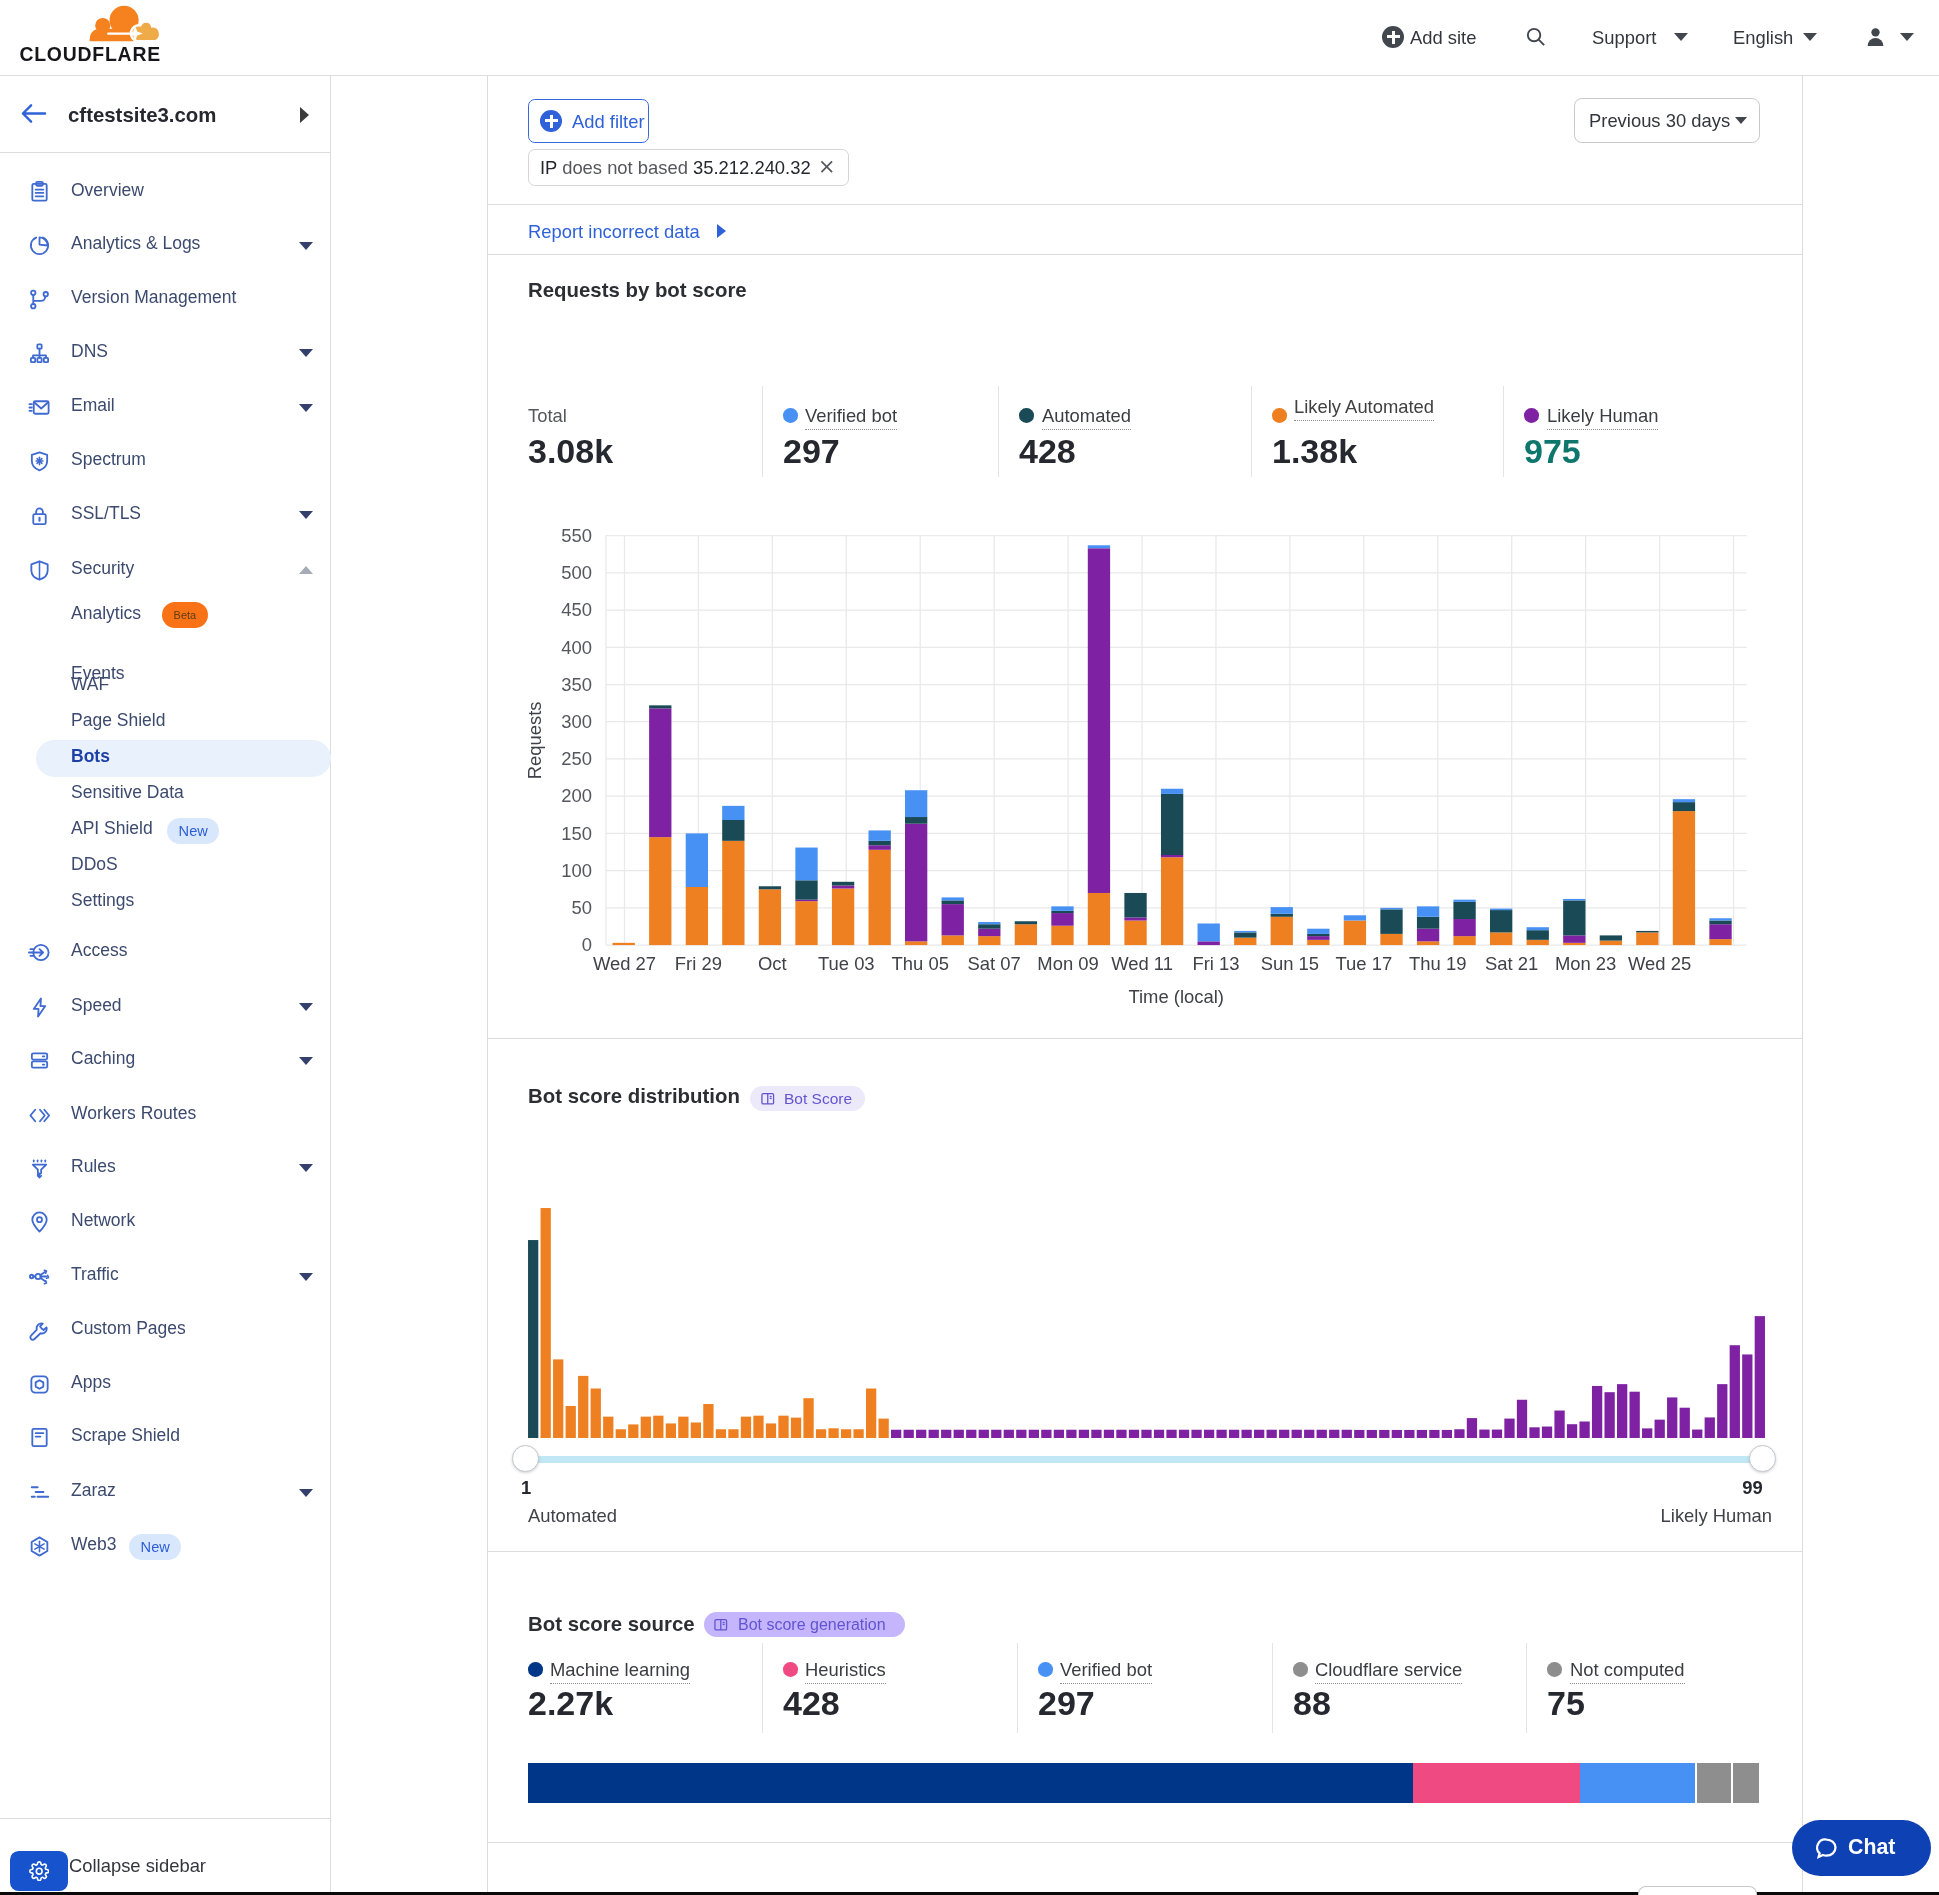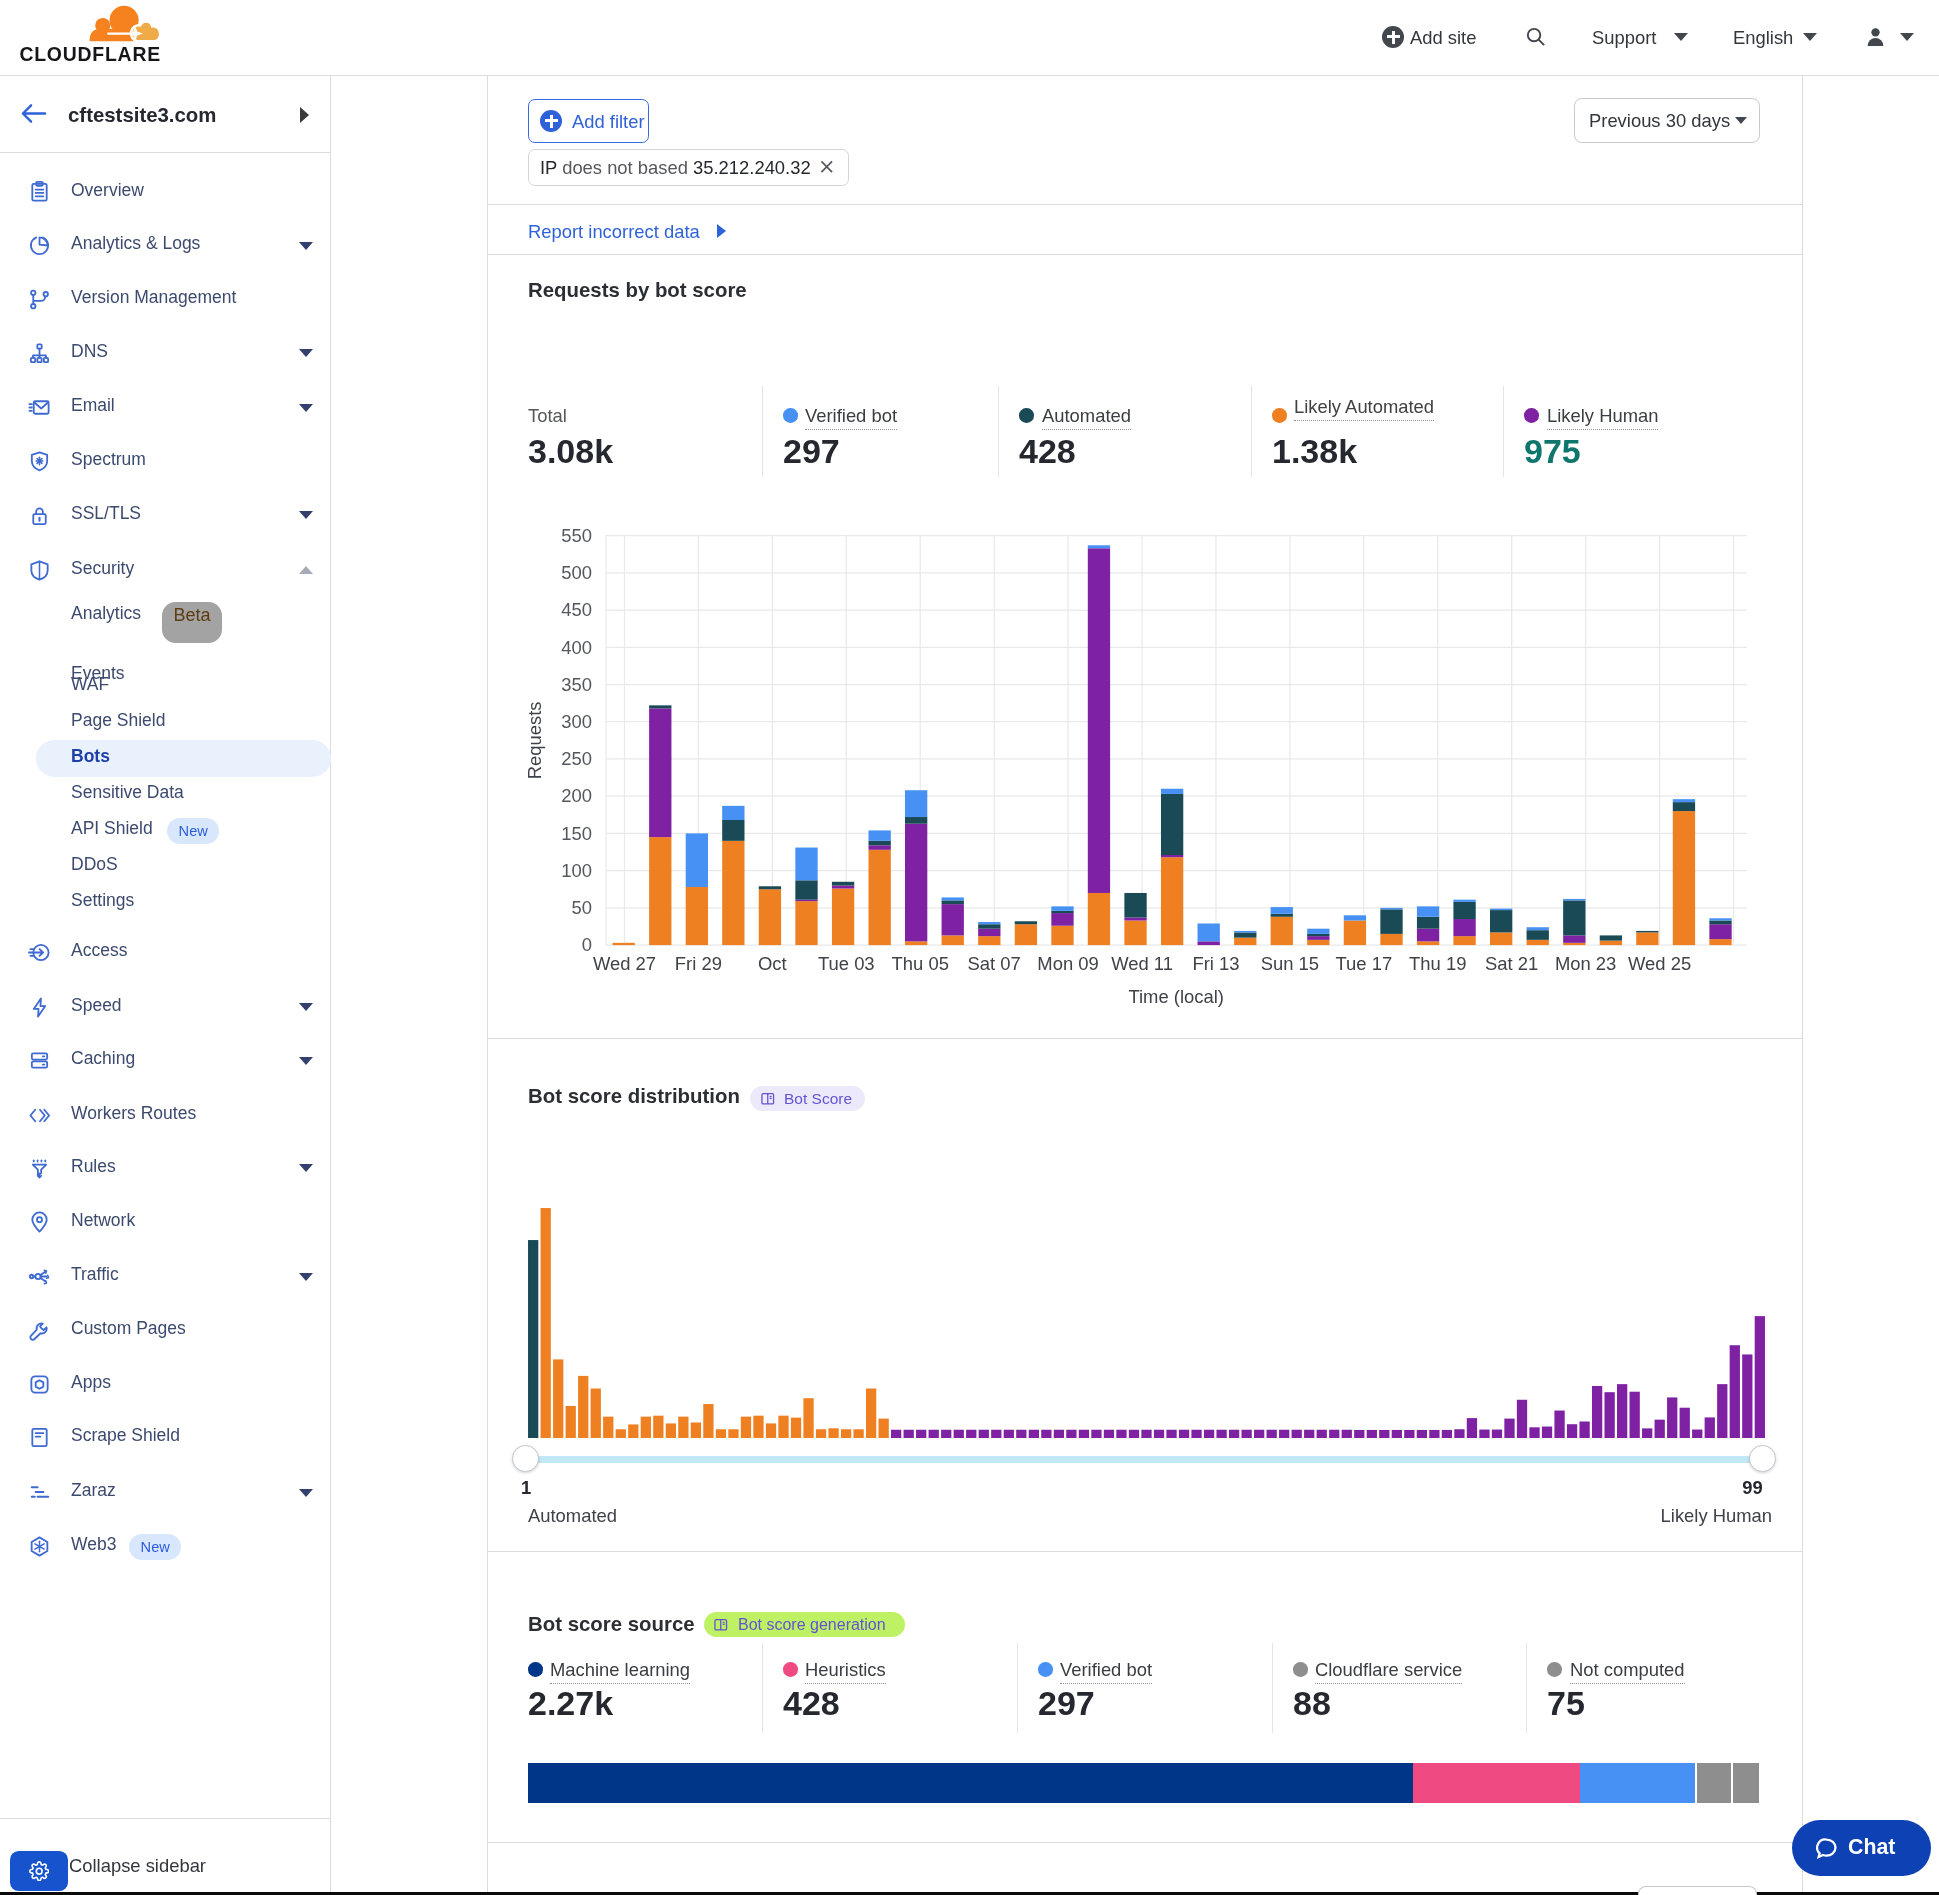--- a/index.html
+++ b/index.html
@@ -101,21 +101,21 @@
       <line x1="12" y1="14.5" x2="12" y2="17.5" stroke-width="2.2"></line>
     </svg>
 <div style="position:absolute;left:299px;top:511px;width:0;height:0;border-left:7.3px solid transparent;border-right:7.3px solid transparent;border-top:8.7px solid #33406b"></div>
 <div style="position:absolute;left:71px;top:558px;font-size:17.5px;color:#3c4a6e">Security</div>
 <svg style="position:absolute;left:28px;top:559px" width="23" height="23" viewBox="0 0 24 24" fill="none" stroke="#3f6ad1" stroke-width="1.9" stroke-linecap="round" stroke-linejoin="round">
       <path d="M12 2.5 L20.5 5.5 V12 c0 5-3.5 8-8.5 9.5 C7 20 3.5 17 3.5 12 V5.5 z" fill="none"></path>
       <path d="M12 2.5 V21.5" stroke-width="1.6"></path>
     </svg>
 <div style="position:absolute;left:299px;top:566px;width:0;height:0;border-left:7.3px solid transparent;border-right:7.3px solid transparent;border-bottom:8.7px solid #a6abb5"></div>
 <div style="position:absolute;left:71px;top:603px;font-size:17.5px;color:#3c4a6e">Analytics</div>
-<div style="position:absolute;left:162px;top:602px;height:41px;line-height:26px;padding:0 11.6px;background:#a3a3a3;border-radius:13.6px;font-size:18px;color:#5e3c12">Beta</div>
+<div style="position:absolute;left:162px;top:602px;height:26px;line-height:26px;padding:0 11.6px;background:#f97316;border-radius:13.6px;font-size:11px;color:#5e3c12">Beta</div>
 <div style="position:absolute;left:71px;top:663px;font-size:17.5px;color:#3c4a6e">Events</div>
 <div style="position:absolute;left:71px;top:674px;font-size:17.5px;color:#3c4a6e">WAF</div>
 <div style="position:absolute;left:71px;top:710px;font-size:17.5px;color:#3c4a6e">Page Shield</div>
 <div style="position:absolute;left:36px;top:740px;width:295px;height:37px;background:#e9f1fc;border-radius:18.4px"></div>
 <div style="position:absolute;left:71px;top:746px;font-size:17.5px;font-weight:700;color:#1d3fa8">Bots</div>
 <div style="position:absolute;left:71px;top:782px;font-size:17.5px;color:#3c4a6e">Sensitive Data</div>
 <div style="position:absolute;left:71px;top:818px;font-size:17.5px;color:#3c4a6e">API Shield</div>
 <div style="position:absolute;left:167px;top:818px;height:26px;line-height:26px;padding:0 11.6px;background:#d9e7fd;border-radius:13.6px;font-size:14.6px;color:#2c5dd8">New</div>
 <div style="position:absolute;left:71px;top:854px;font-size:17.5px;color:#3c4a6e">DDoS</div>
 <div style="position:absolute;left:71px;top:890px;font-size:17.5px;color:#3c4a6e">Settings</div>
@@ -528,21 +528,21 @@
 
 <div style="position:absolute;left:528px;top:1456px;width:1237px;height:6.8px;background:#c2e8f5;border-radius:3.9px"></div>
 <div style="position:absolute;left:512px;top:1445px;width:27px;height:27px;border-radius:50%;background:#fff;border:1.9px solid #c3c7cc;box-shadow:0 1px 2.9px rgba(0,0,0,0.18)"></div>
 <div style="position:absolute;left:1749px;top:1445px;width:27px;height:27px;border-radius:50%;background:#fff;border:1.9px solid #c3c7cc;box-shadow:0 1px 2.9px rgba(0,0,0,0.18)"></div>
 <div style="position:absolute;left:521px;top:1477px;font-size:18.4px;font-weight:700;color:#25282e">1</div>
 <div style="position:absolute;left:1733px;top:1477px;width:39px;text-align:center;font-size:18.4px;font-weight:700;color:#25282e">99</div>
 <div style="position:absolute;left:528px;top:1505px;font-size:18.4px;color:#3f4248">Automated</div>
 <div style="position:absolute;left:1578px;top:1505px;width:194px;text-align:right;font-size:18.4px;color:#3f4248">Likely Human</div>
 
 <div style="position:absolute;left:528px;top:1613px;font-size:20.4px;font-weight:700;color:#2b2e33">Bot score source</div>
-<div style="position:absolute;left:704px;top:1612px;height:25px;line-height:25px;padding:0 19.4px 0 34px;background:#bef264;border-radius:12.6px;font-size:16px;color:#6254d1">Bot score generation</div>
+<div style="position:absolute;left:704px;top:1612px;height:25px;line-height:25px;padding:0 19.4px 0 34px;background:#c4b5fd;border-radius:12.6px;font-size:16px;color:#6254d1">Bot score generation</div>
 <svg style="position:absolute;left:713px;top:1617px" width="15.5" height="15.5" viewBox="0 0 24 24" fill="none" stroke="#6254d1" stroke-width="2">
       <rect x="3" y="4" width="18" height="16" rx="2"></rect>
       <line x1="12" y1="4" x2="12" y2="20"></line>
       <line x1="15" y1="8.5" x2="18" y2="8.5"></line>
       <line x1="15" y1="11.5" x2="18" y2="11.5"></line>
     </svg>
 
 <div style="position:absolute;left:762px;top:1643px;width:1px;height:90px;background:#e4e4e4"></div>
 <div style="position:absolute;left:1017px;top:1643px;width:1px;height:90px;background:#e4e4e4"></div>
 <div style="position:absolute;left:1272px;top:1643px;width:1px;height:90px;background:#e4e4e4"></div>

